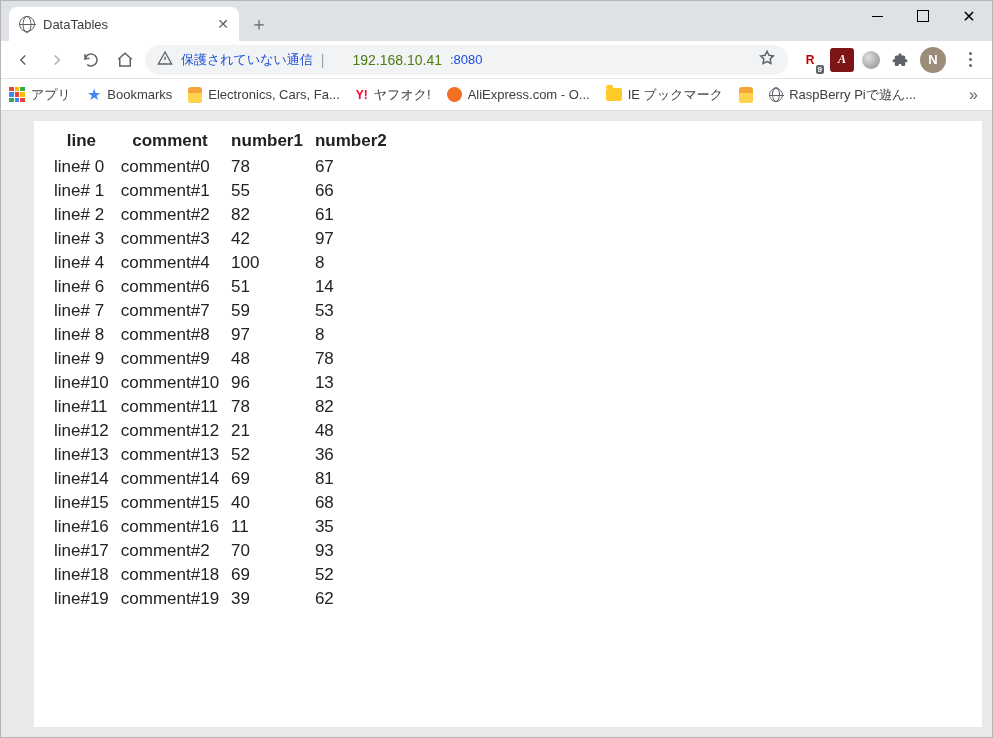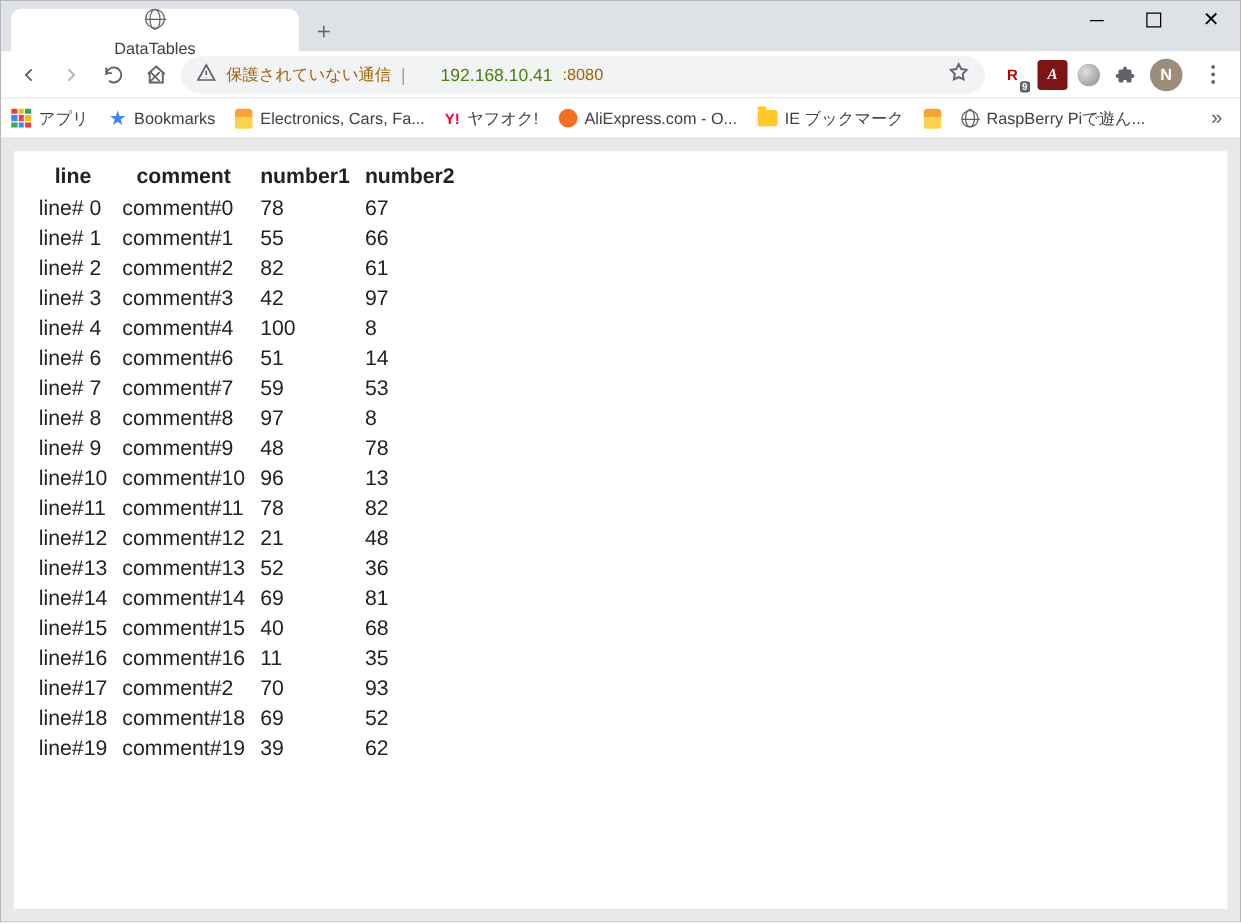--- a/index.html
+++ b/index.html
@@ -1,39 +1,39 @@
 <!DOCTYPE html>
 <html><head>
 <meta charset="utf-8">
 <style>
   * { box-sizing: border-box; margin: 0; padding: 0; }
   html, body { width: 993px; height: 738px; font-family: "Segoe UI", Arial, sans-serif; background: #fff; overflow: hidden; }
   .window { width: 993px; height: 738px; border: 1px solid #b5b5b5; display: flex; flex-direction: column; background: #fff; }
   
   .titlebar { height: 40px; display: flex; align-items: flex-end; background: #dee1e6; position: relative; }
-  .tab { margin-left: 8px; height: 34px; min-width: 230px; background: #fff; border-radius: 8px 8px 0 0; display: flex; align-items: center; padding: 0 10px; font-size: 13px; color: #3c4043; gap: 8px; flex-direction: column; }
+  .tab { margin-left: 8px; height: 34px; min-width: 230px; background: #fff; border-radius: 8px 8px 0 0; display: flex; align-items: center; padding: 0 10px; font-size: 13px; color: #3c4043; gap: 8px; }
   .tab .globe { width: 16px; height: 16px; border: 1.5px solid #5f6368; border-radius: 50%; position: relative; flex: none; }
   .tab .globe::before { content: ""; position: absolute; left: 50%; top: -1.5px; bottom: -1.5px; width: 7px; transform: translateX(-50%); border: 1.5px solid #5f6368; border-radius: 50%; }
   .tab .globe::after { content: ""; position: absolute; left: -1.5px; right: -1.5px; top: 50%; height: 0; border-top: 1.5px solid #5f6368; }
   .tab .title { flex: 1; }
   .tab .x { color: #5f6368; font-size: 14px; line-height: 1; }
   .newtab { width: 28px; height: 28px; margin: 0 6px 3px 6px; display: flex; align-items: center; justify-content: center; color: #5f6368; font-size: 18px; border-radius: 50%; }
   .win-controls { position: absolute; right: 0; top: 0; height: 30px; display: flex; }
   .win-controls div { width: 46px; display: flex; align-items: center; justify-content: center; color: #000; }
   .win-min::before { content: ""; width: 11px; border-top: 1px solid #000; }
   .win-max::before { content: ""; width: 10px; height: 10px; border: 1px solid #000; }
   .win-close { font-size: 16px; }
   
   .toolbar { height: 38px; background: #fff; display: flex; align-items: center; padding: 0 8px; gap: 6px; border-bottom: 1px solid #e3e3e3; }
   .icon-btn { width: 28px; height: 28px; display: flex; align-items: center; justify-content: center; color: #5f6368; border-radius: 50%; flex: none; }
   .icon-btn.disabled { color: #b0b0b0; }
   .icon-btn svg { width: 18px; height: 18px; }
   .omnibox { flex: 1; height: 30px; background: #f1f3f4; border-radius: 15px; display: flex; align-items: center; padding: 0 12px; font-size: 14px; color: #202124; gap: 8px; }
   .omnibox .warn svg { width: 16px; height: 16px; }
-  .omnibox .sectext { color: #a16207; font-size: 13px; }
+  .omnibox .sectext { color: #1d4ed8; font-size: 13px; }
   .omnibox .sep { color: #9aa0a6; }
   .omnibox .url { color: #4d7c0f; margin-left: 20px; }
   .omnibox .spacer { flex: 1; }
   .omnibox .star svg { width: 18px; height: 18px; color: #5f6368; }
   .ext-group { display: flex; align-items: center; gap: 8px; padding: 0 4px; }
   .ext { width: 24px; height: 24px; display: flex; align-items: center; justify-content: center; font-size: 12px; font-weight: bold; border-radius: 3px; position: relative; }
   .ext.rakuten { color: #bf0000; }
   .ext.rakuten .badge { position: absolute; right: -2px; bottom: -2px; background: #5f6368; color: #fff; font-size: 8px; padding: 0 2px; border-radius: 2px; }
   .ext.adobe { background: #7d1517; color: #fff; font-family: Georgia, serif; font-style: italic; }
   .ext.circle { width: 18px; height: 18px; border-radius: 50%; background: radial-gradient(circle at 35% 35%, #e0e0e0, #888); }
@@ -53,21 +53,21 @@
   .bk .star { color: #4285f4; font-size: 16px; }
   .bk .bag { width: 14px; height: 16px; background: linear-gradient(#f6a33a 40%, #ffd24d 40%); border-radius: 3px 3px 2px 2px; flex: none; position: relative; }
   .bk .yahoo { color: #ff0033; font-weight: bold; font-size: 12px; }
   .bk .ali { width: 15px; height: 15px; border-radius: 50%; background: #f36f21; flex: none; }
   .bk .rasp { width: 14px; height: 14px; border-radius: 50%; border: 1.5px solid #5f6368; position: relative; flex: none; }
   .bk .rasp::before { content:""; position:absolute; left:50%; top:-1.5px; bottom:-1.5px; width:6px; transform:translateX(-50%); border:1.5px solid #5f6368; border-radius:50%; }
   .bk .rasp::after { content:""; position:absolute; left:-1.5px; right:-1.5px; top:50%; border-top:1.5px solid #5f6368; }
   .bk-overflow { margin-left: auto; color: #5f6368; font-size: 16px; padding-right: 6px; }
   
   .viewport { flex: 1; background: #e9e9e9; padding: 10px; overflow: hidden; }
-  .page { background: #fff; height: 100%; padding: 8px 14px; overflow: auto; }
+  .page { background: #fff; height: 100%; padding: 8px 14px; overflow: auto; margin-left: 23px; }
   table { border-collapse: collapse; font-size: 17px; color: #222; }
   th { text-align: center; font-weight: bold; padding: 2px 6px 4px 6px; }
   td { padding: 2px 6px; vertical-align: top; white-space: pre; }
   td.num { text-align: left; }
 </style>
 </head>
 <body>
 
 <div class="window">
 

